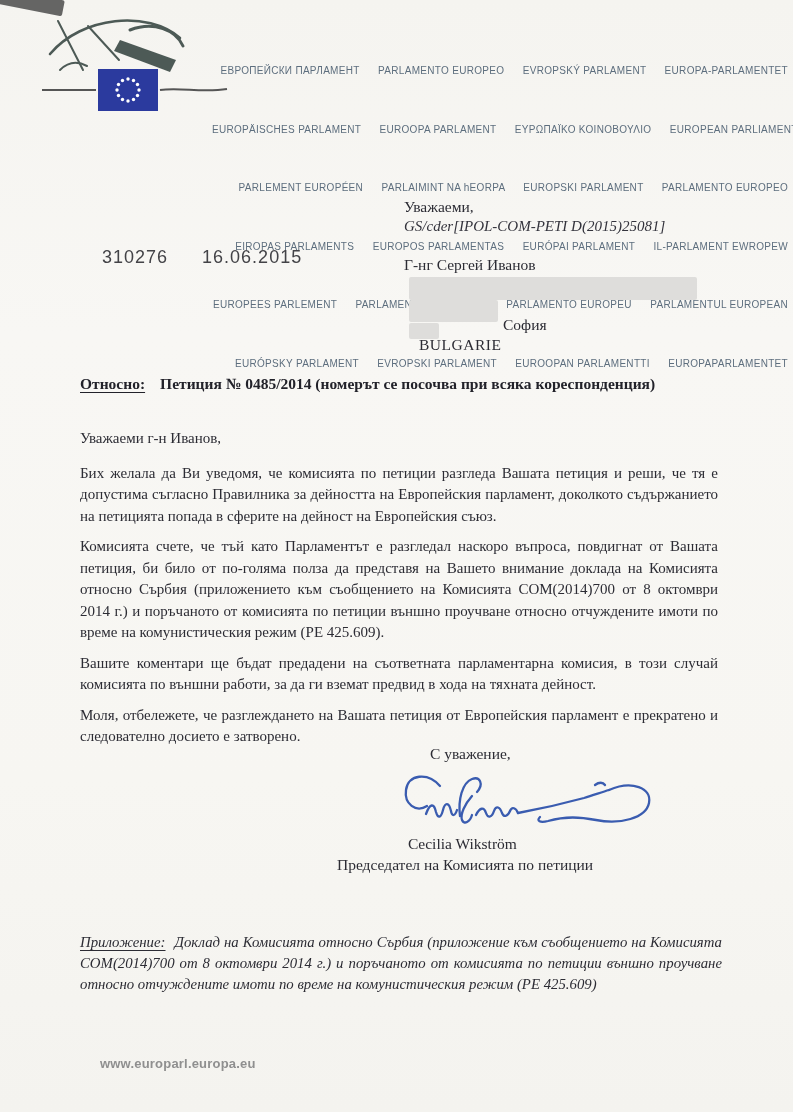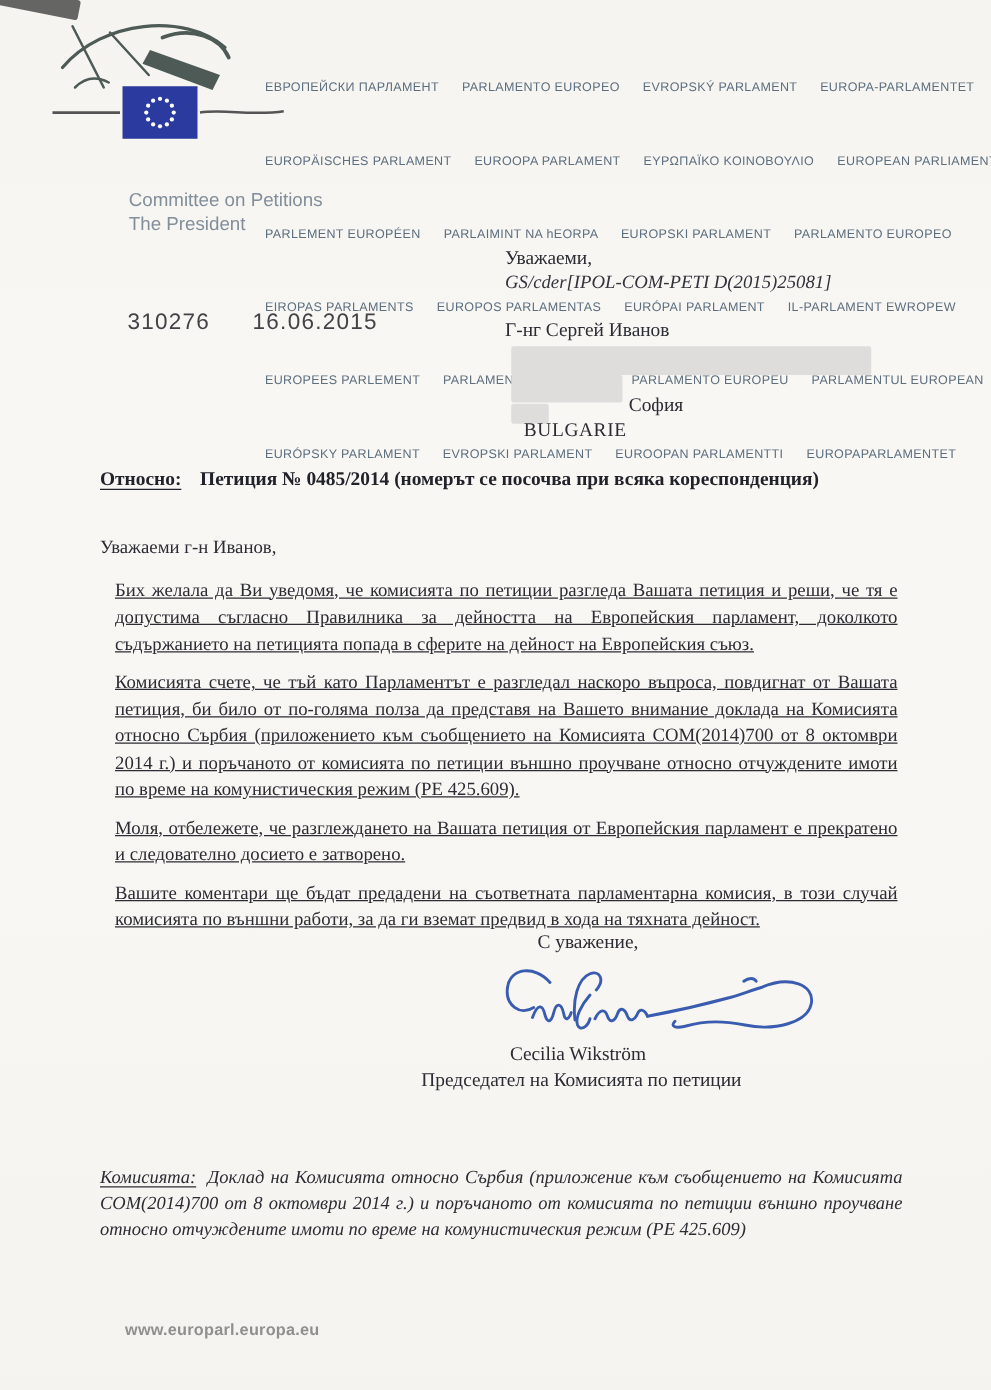--- a/index.html
+++ b/index.html
@@ -15,21 +15,21 @@
   }
   .corner-artifact{
     position:absolute;top:-7px;left:-14px;width:78px;height:16px;
     background:#4b4b4b;transform:rotate(11deg);opacity:.85;border-radius:2px;
   }
   .logo{position:absolute;left:30px;top:8px;width:200px;height:132px;}
   .langs{
     position:absolute;left:212px;top:22px;width:576px;
     font-family:"Liberation Sans", sans-serif;
     font-size:10px;line-height:19.5px;letter-spacing:.3px;
-    color:#5d6e7e;text-align:left;white-space:pre;
+    color:#5d6e7e;text-align:right;white-space:pre;
   }
   .committee{
     position:absolute;left:103px;top:151px;
     font-family:"Liberation Sans", sans-serif;
     font-size:15px;line-height:19px;color:#828e99;
   }
   .place{position:absolute;left:404px;top:198px;font-size:15.5px;}
   .reference{position:absolute;left:404px;top:218px;font-size:15px;font-style:italic;color:#33333c;}
   .stamp{
     position:absolute;left:102px;top:247px;
@@ -47,21 +47,21 @@
   .subject{
     position:absolute;left:80px;top:375px;width:645px;
     font-size:15.5px;font-weight:bold;color:#22222a;
   }
   .subject .label{text-decoration:underline;text-underline-offset:3px;margin-right:15px;}
   .bodytext{
     position:absolute;left:80px;top:428px;width:638px;
     font-size:15px;line-height:21.5px;text-align:justify;color:#2c2c34;
   }
   .bodytext .salutation{margin:0 0 13px 0;text-align:left;}
-  .bodytext p{margin:0 0 9px 12px;text-decoration:underline;}
+  .bodytext p{margin:0 0 9px 0;}
   .closing{position:absolute;left:430px;top:745px;font-size:15.5px;}
   .signature-svg{position:absolute;left:398px;top:770px;width:262px;height:68px;}
   .sig-name{position:absolute;left:408px;top:835px;font-size:15.5px;}
   .sig-title{position:absolute;left:337px;top:856px;font-size:15.5px;}
   .attachment{
     position:absolute;left:80px;top:932px;width:642px;
     font-size:14.8px;line-height:21px;font-style:italic;text-align:justify;color:#2c2c34;
   }
   .attachment .label{text-decoration:underline;text-underline-offset:3px;margin-right:9px;}
   .footer-url{
@@ -109,24 +109,20 @@
 
   <div class="langs">
     <div>ЕВРОПЕЙСКИ ПАРЛАМЕНТ      PARLAMENTO EUROPEO      EVROPSKÝ PARLAMENT      EUROPA-PARLAMENTET</div>
     <div>EUROPÄISCHES PARLAMENT      EUROOPA PARLAMENT      ΕΥΡΩΠΑΪΚΟ ΚΟΙΝΟΒΟΥΛΙΟ      EUROPEAN PARLIAMENT</div>
     <div>PARLEMENT EUROPÉEN      PARLAIMINT NA hEORPA      EUROPSKI PARLAMENT      PARLAMENTO EUROPEO</div>
     <div>EIROPAS PARLAMENTS      EUROPOS PARLAMENTAS      EURÓPAI PARLAMENT      IL-PARLAMENT EWROPEW</div>
     <div>EUROPEES PARLEMENT      PARLAMENT EUROPEJSKI      PARLAMENTO EUROPEU      PARLAMENTUL EUROPEAN</div>
     <div>EURÓPSKY PARLAMENT      EVROPSKI PARLAMENT      EUROOPAN PARLAMENTTI      EUROPAPARLAMENTET</div>
   </div>
 
-  <div class="committee">
-    <div>Committee on Petitions</div>
-    <div>The President</div>
-  </div>
 
   <div class="place">Уважаеми,</div>
   <div class="reference">GS/cder[IPOL-COM-PETI D(2015)25081]</div>
 
   <div class="stamp">
     <span class="num">310276</span><span>16.06.2015</span>
   </div>
 
   <div class="recipient-name">Г-нг Сергей Иванов</div>
   <div class="redact redact-1"></div>
@@ -136,22 +132,22 @@
   <div class="country">BULGARIE</div>
 
   <div class="subject">
     <span class="label">Относно:</span><span>Петиция № 0485/2014 (номерът се посочва при всяка кореспонденция)</span>
   </div>
 
   <div class="bodytext">
     <div class="salutation">Уважаеми г-н Иванов,</div>
     <p>Бих желала да Ви уведомя, че комисията по петиции разгледа Вашата петиция и реши, че тя е допустима съгласно Правилника за дейността на Европейския парламент, доколкото съдържанието на петицията попада в сферите на дейност на Европейския съюз.</p>
     <p>Комисията счете, че тъй като Парламентът е разгледал наскоро въпроса, повдигнат от Вашата петиция, би било от по-голяма полза да представя на Вашето внимание доклада на Комисията относно Сърбия (приложението към съобщението на Комисията COM(2014)700 от 8 октомври 2014 г.) и поръчаното от комисията по петиции външно проучване относно отчуждените имоти по време на комунистическия режим (PE 425.609).</p>
+    <p>Вашите коментари ще бъдат предадени на съответната парламентарна комисия, в този случай комисията по външни работи, за да ги вземат предвид в хода на тяхната дейност.</p>
     <p>Моля, отбележете, че разглеждането на Вашата петиция от Европейския парламент е прекратено и следователно досието е затворено.</p>
-    <p>Вашите коментари ще бъдат предадени на съответната парламентарна комисия, в този случай комисията по външни работи, за да ги вземат предвид в хода на тяхната дейност.</p>
   </div>
 
   <div class="closing">С уважение,</div>
 
   <svg class="signature-svg" viewBox="0 0 262 68">
     <g fill="none" stroke="#3a5cb0" stroke-width="2.3" stroke-linecap="round" stroke-linejoin="round">
       <path d="M 42,16 C 30,2 10,4 8,20 C 6,34 18,43 29,36"></path>
       <path d="M 28,44 C 32,33 36,33 38,42 C 40,49 43,48 45,40 C 47,32 51,32 53,41 C 54,47 57,46 59,40"></path>
       <path d="M 62,46 C 60,30 64,13 74,9 C 82,6 86,14 79,22"></path>
       <path d="M 74,26 C 67,34 62,44 64,50 C 66,55 72,52 74,45"></path>
@@ -159,18 +155,18 @@
       <path d="M 120,43 C 142,39 164,34 186,28 C 196,25 204,22 211,20"></path>
       <path d="M 197,15 C 201,12 205,12 207,15"></path>
       <path d="M 211,20 C 234,10 254,18 251,33 C 248,48 222,55 198,50 C 182,47 168,46 150,51 C 142,53 138,51 142,47"></path>
     </g>
   </svg>
 
   <div class="sig-name">Cecilia Wikström</div>
   <div class="sig-title">Председател на Комисията по петиции</div>
 
   <div class="attachment">
-    <span class="label">Комисията:</span><span>Доклад на Комисията относно Сърбия (приложение към съобщението на Комисията COM(2014)700 от 8 октомври 2014 г.) и поръчаното от комисията по петиции външно проучване относно отчуждените имоти по време на комунистическия режим (PE 425.609)</span>
+    <span class="label">Приложение:</span><span>Доклад на Комисията относно Сърбия (приложение към съобщението на Комисията COM(2014)700 от 8 октомври 2014 г.) и поръчаното от комисията по петиции външно проучване относно отчуждените имоти по време на комунистическия режим (PE 425.609)</span>
   </div>
 
   <div class="footer-url">www.europarl.europa.eu</div>
 
 </div>
 
 </body></html>

